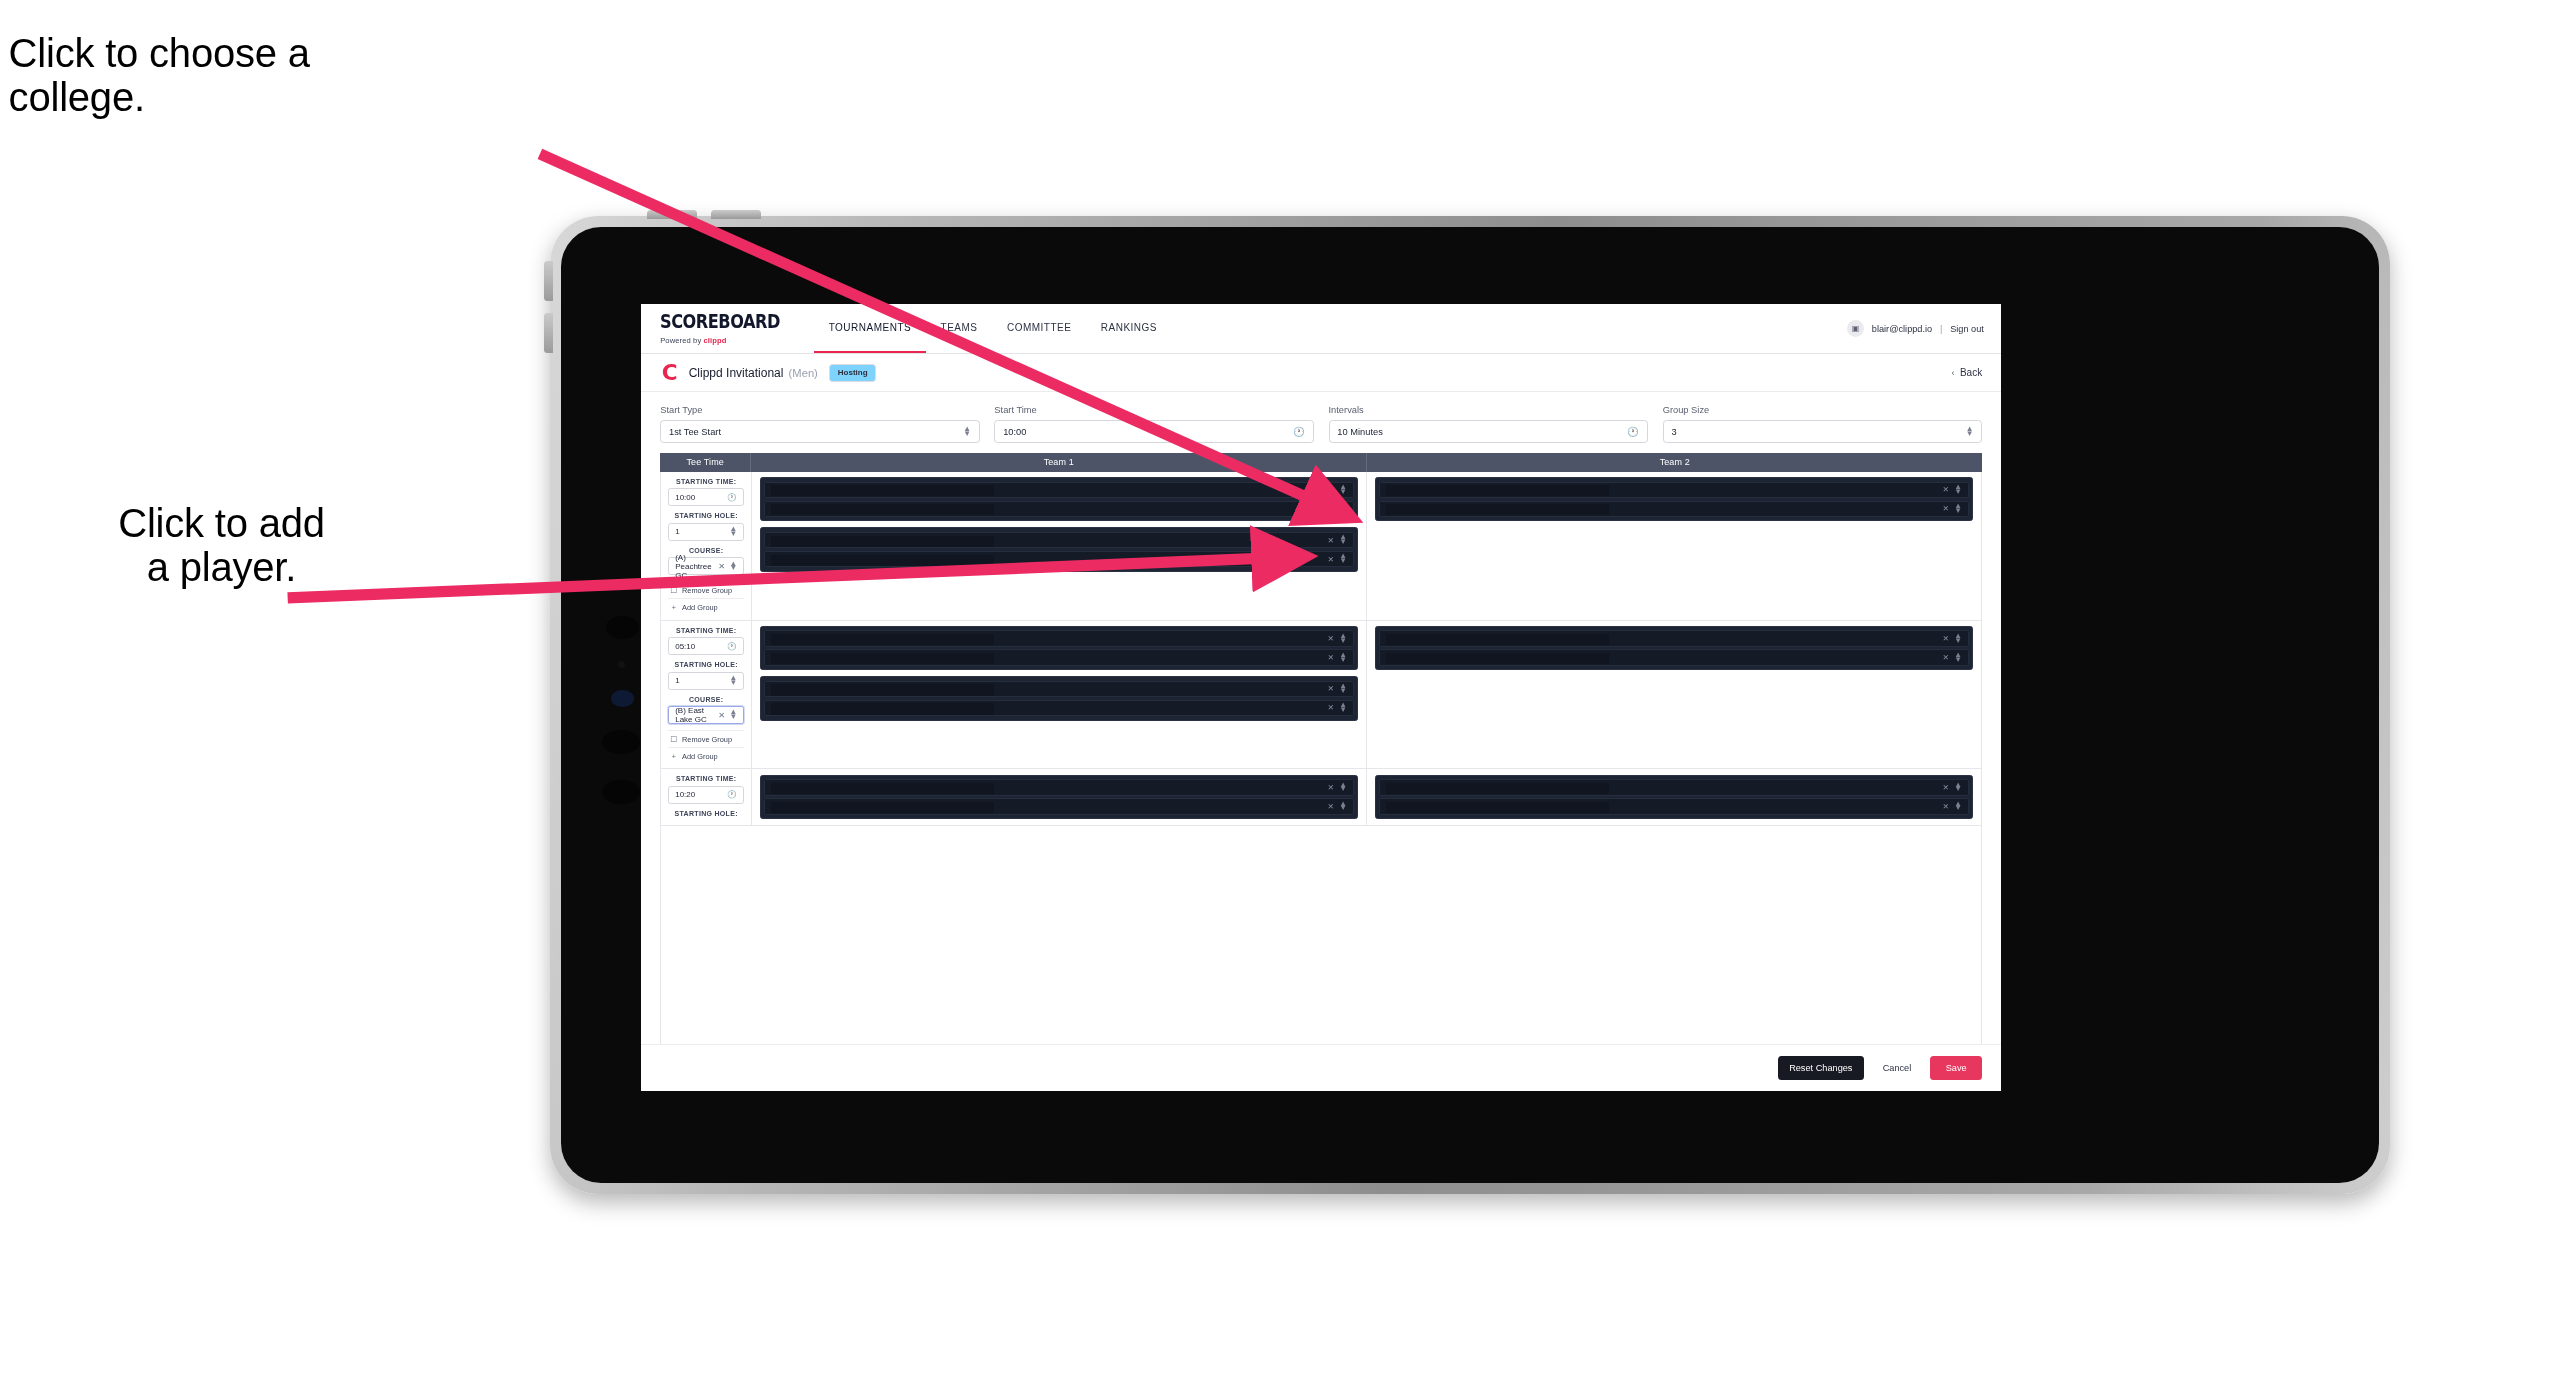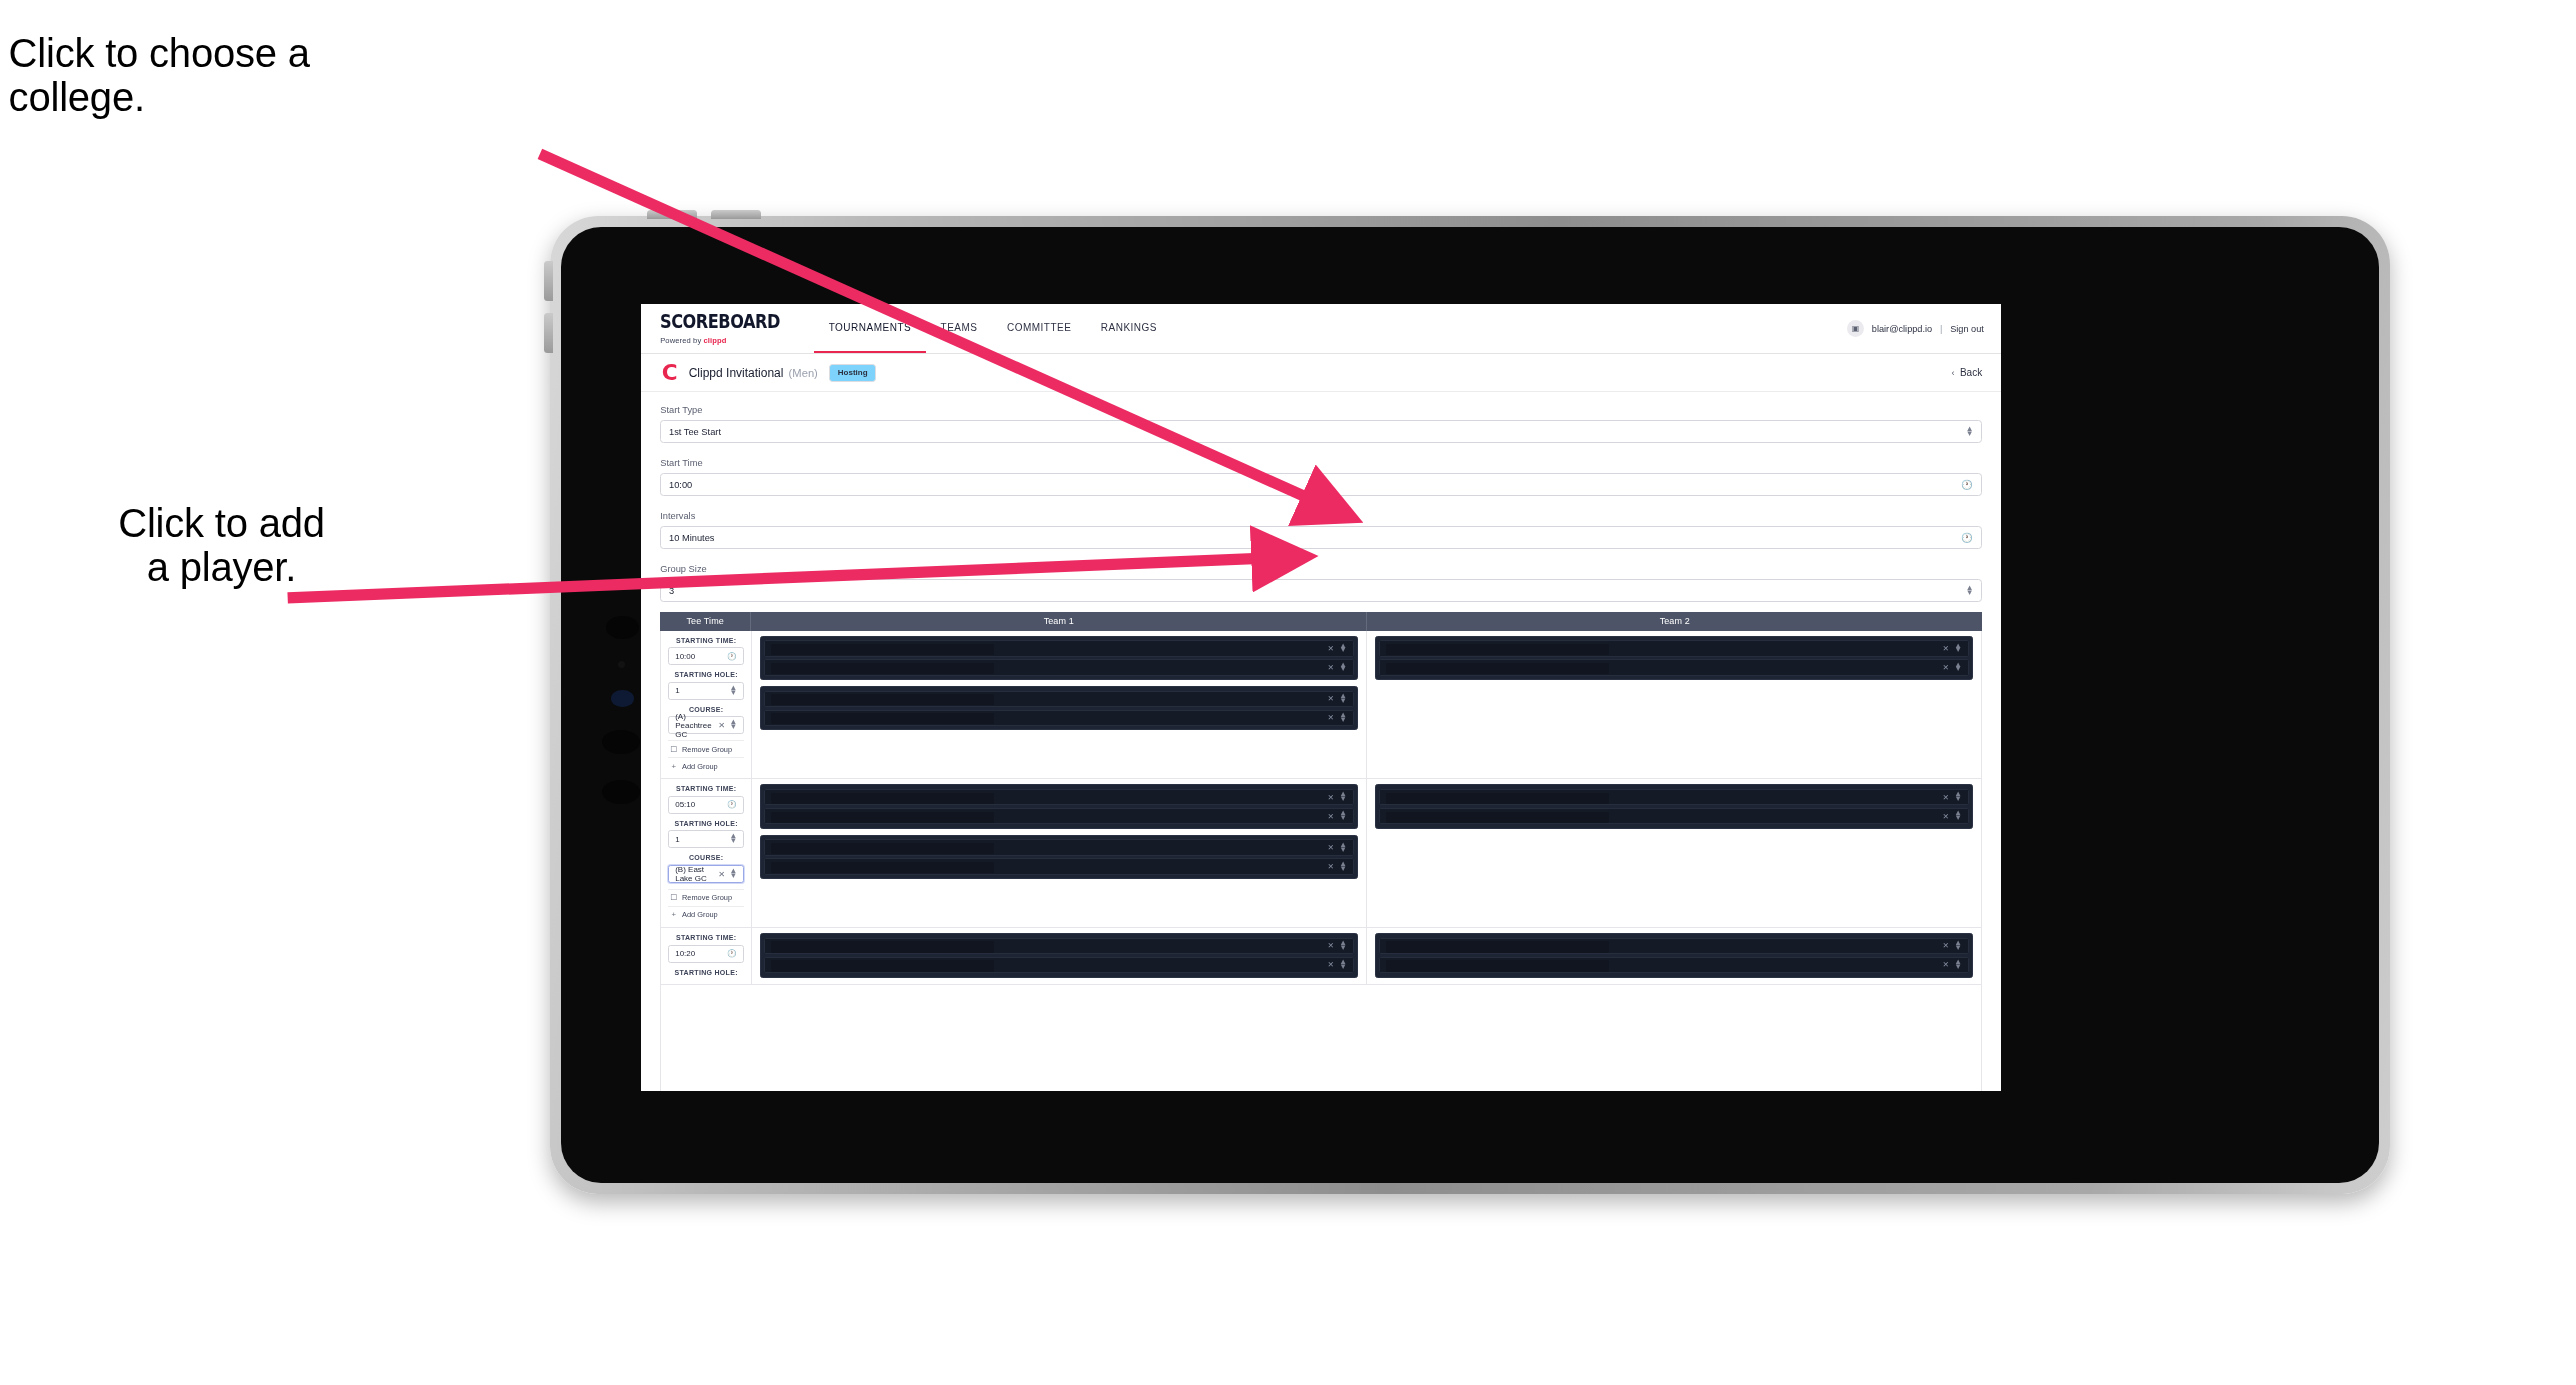--- a/index.html
+++ b/index.html
@@ -118,21 +118,21 @@
   .tourn-gender { font-size: 11.2px; color: #9aa0ad; margin-left: 5.2px; }
   .badge-host {
     margin-left: 11.2px; padding: 3.5px 7.8px;
     border: 0.9px solid #dcdce1; border-radius: 3.5px;
     font-size: 8px; font-weight: 700; color: #2d3142; background: #7dd3fc;
   }
   .back-btn { margin-left: auto; display: flex; align-items: center; gap: 5.2px; font-size: 10px; color: #2d3142; cursor: pointer; }
   .back-btn .chev { font-size: 9.5px; color: #5b6070; }
 
   
-  .controls { display: flex; gap: 14.7px; padding: 13px 19px 9.5px 19px; flex-direction: column; }
+  .controls { display: flex; gap: 14.7px; padding: 13px 19px 9.5px 19px; }
   .ctrl { flex: 1; display: flex; flex-direction: column; }
   .ctrl-label { font-size: 9.3px; color: #5b6070; margin-bottom: 5.2px; }
   .ctrl-input {
     height: 23px; background: #fff;
     border: 0.9px solid #d5d6db; border-radius: 3.5px;
     display: flex; align-items: center; padding: 0 7.8px;
     font-size: 9.3px; color: #1d2233; cursor: pointer;
   }
   .ctrl-input .val { flex: 1; }
   .ctrl-input .adorn { color: #7b8090; font-size: 9.5px; display: flex; align-items: center; }
@@ -514,20 +514,25 @@
                         <span>✕</span>
                         <span class="spin">▲<br>▼</span>
                       </div>
                     </div>
                   </div>
                 </div>
               </div>
             </div>
         </div>
 
+        <div class="appfoot">
+          <div class="btn btn-reset">Reset Changes</div>
+          <div class="btn btn-cancel">Cancel</div>
+          <div class="btn btn-save">Save</div>
+        </div>
 
       </div>
     </div>
   </div>
 
   <svg class="arrow-svg" viewBox="0 0 2982 1604">
     <defs>
       <marker id="ah" markerWidth="6" markerHeight="6" refX="3.2" refY="3" orient="auto">
         <path d="M0,0 L6,3 L0,6 z" fill="#ec2b63"></path>
       </marker>

